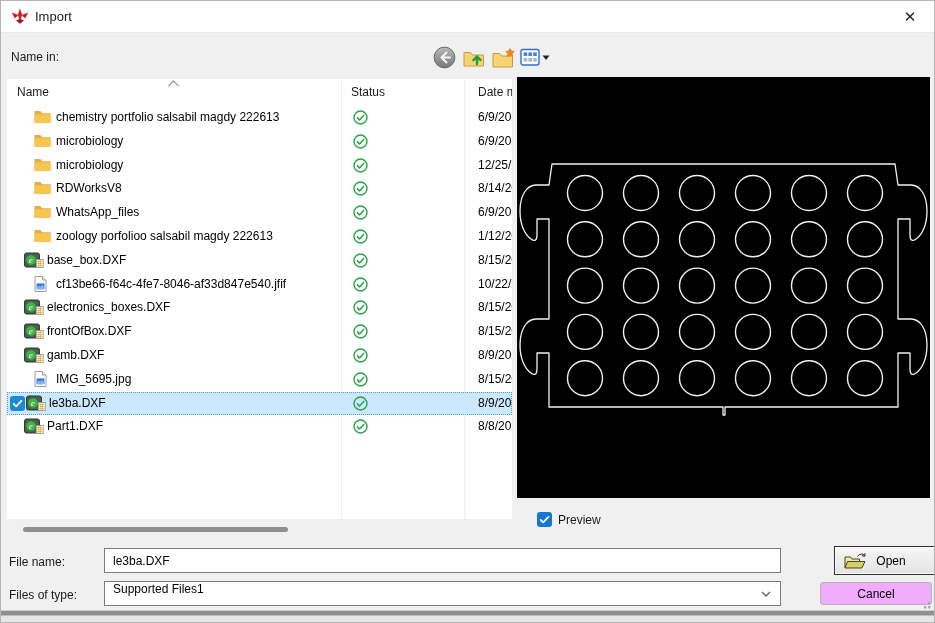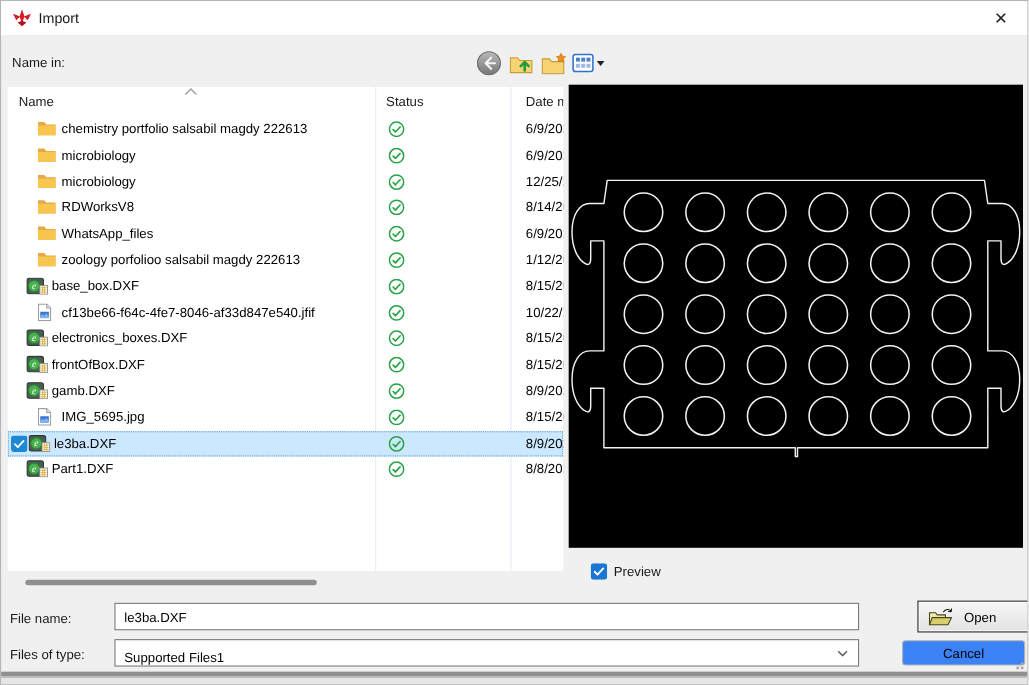--- a/index.html
+++ b/index.html
@@ -27,28 +27,28 @@
   .row .nm { position:absolute; top:4px; white-space:nowrap; }
   .row .ic { position:absolute; top:3px; }
   .row .cb { position:absolute; left:3px; top:4px; }
   .row .st { position:absolute; left:346px; top:4px; }
   .row .dt { position:absolute; left:471px; top:4px; white-space:nowrap; }
   .hscroll { position:absolute; left:22px; top:526px; width:265px; height:5px; background:#8f8f8f; border-radius:3px; }
   .preview-pane { position:absolute; left:516px; top:76px; width:413px; height:421px; background:#000; }
   .chkrow { position:absolute; display:flex; align-items:flex-end; gap:6px; font-size:12px; color:#1a1a1a;padding-left:20px; }
   .field { position:absolute; background:#fff; border:1px solid #7a7a7a; font-size:12px; color:#000; }
   input.field { padding:0 8px; outline:none; }
-  .typebox { display:flex; align-items:flex-end; padding:0 8px; position:absolute; background:#fff; border:1px solid #7a7a7a; font-size:12px; }
+  .typebox { display:flex; align-items:flex-start; padding:0 8px; position:absolute; background:#fff; border:1px solid #7a7a7a; font-size:12px; }
   .typebox .chev { position:absolute; right:9px; top:9px; }
   .btn-open { position:absolute; left:817px; top:545px; width:114px; height:29px;
               background:linear-gradient(#f6f6f6,#e3e3e3); border:1px solid #2f2f2f;
               box-shadow:inset 0 0 0 1px #fdfdfd; display:flex; align-items:center; justify-content:center;
               font-size:12px; color:#000;margin-left:16px; }
   .btn-open svg { position:absolute; left:9px; top:5px; }
-  .btn-cancel { position:absolute; left:819px; top:581px; width:112px; height:23px; background:#3b82f6;
+  .btn-cancel { position:absolute; left:819px; top:581px; width:112px; height:23px; background:#f0abfc;
                 border:1px solid #b4b4b4; border-radius:3px; display:flex; align-items:center;
                 justify-content:center; font-size:12px; color:#000; }
   .bottom-band { position:absolute; left:0; bottom:0; width:100%; height:12px;
                  background:linear-gradient(#cfcfcf 0 1px,#8f8f8f 1px 5px,#bdbdbd 5px 6px,#e6e6e6 6px 100%); }
   .grip { position:absolute; right:2px; top:601px; width:12px; height:11px; }
 </style>
 </head>
 <body>
 
 <div class="win">

